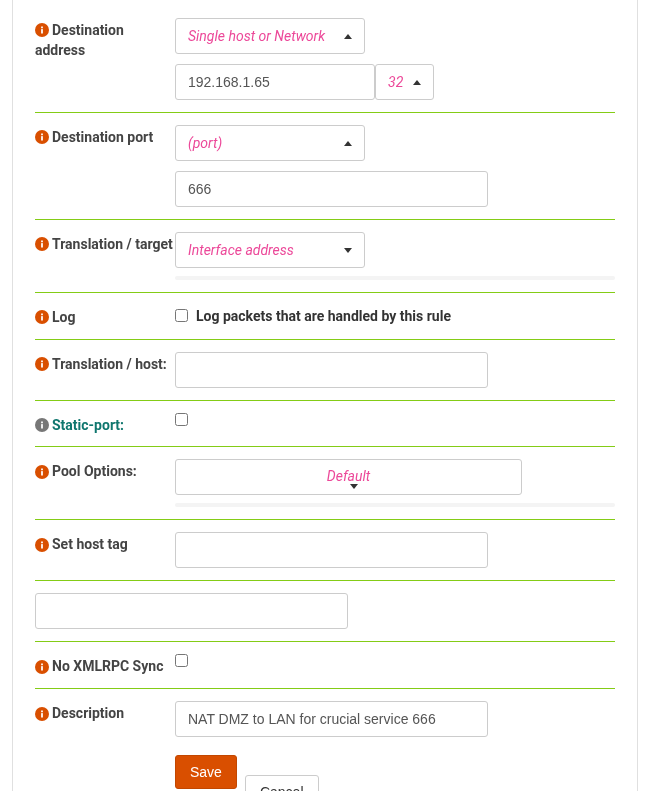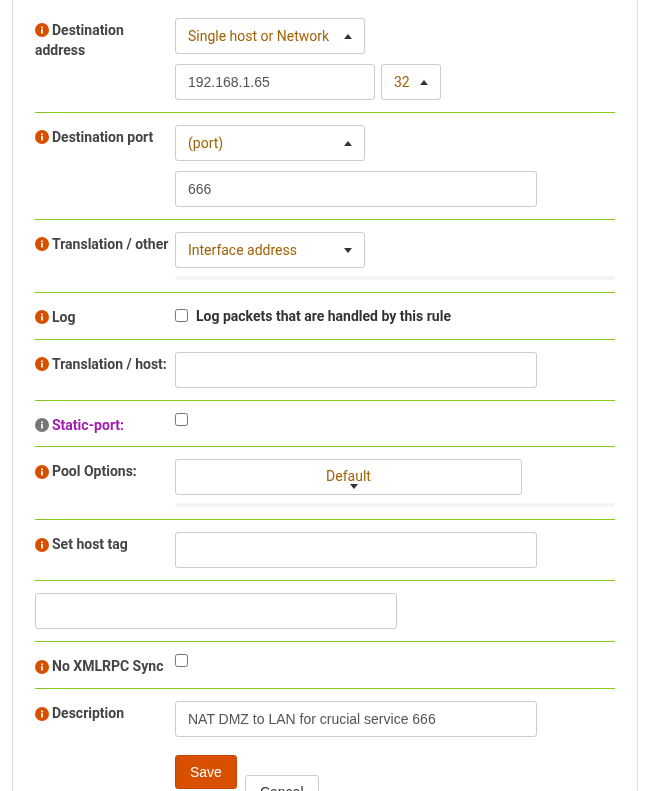--- a/index.html
+++ b/index.html
@@ -47,39 +47,40 @@
     .select-box {
       display: inline-flex;
       align-items: center;
       justify-content: space-between;
       background: #fff;
       border: 1px solid #ccc;
       border-radius: 3px;
       padding: 8px 12px;
       cursor: pointer;
       font-size: 14px;
-      color: #a16207;
+      color: #ec4899;
       min-width: 190px;
       height: 36px;
+      font-style: italic;
     }
     .select-box.small { min-width: 54px; }
     .select-box .caret {
       width: 0; height: 0;
       border-left: 4px solid transparent;
       border-right: 4px solid transparent;
       border-bottom: 5px solid #333;
       margin-left: 10px;
     }
     .select-box .caret.down {
       border-bottom: none;
       border-top: 5px solid #333;
     }
     .text-input {
       display: block;
-      width: 362px;
+      width: 313px;
       height: 36px;
       padding: 8px 12px;
       border: 1px solid #ccc;
       border-radius: 3px;
       font-size: 14px;
       color: #555;
       background: #fff;
     }
     .text-input-narrow { width: 200px; display: inline-block; }
     .stack > * + * { margin-top: 10px; }
@@ -97,21 +98,20 @@
       color: #333;
       padding-top: 0;
     }
     input[type="checkbox"] {
       width: 13px;
       height: 13px;
       cursor: pointer;
     }
     .addr-line {
       display: flex;
-      gap: 6px;
       align-items: center;
     }
     .btn-row {
       display: flex;
       gap: 8px;
     }
     .btn {
       display: inline-flex;
       align-items: center;
       justify-content: center;
@@ -183,21 +183,21 @@
       <input type="text" class="text-input" value="666" style="">
     </div>
   </div>
 
   <div class="form-row">
     <div class="label-col">
       <svg class="info-icon" viewBox="0 0 16 16">
           <circle cx="8" cy="8" r="8"></circle>
           <rect x="7" y="7" width="2" height="5" fill="#fff"></rect>
           <rect x="7" y="4" width="2" height="2" fill="#fff"></rect>
-        </svg><span class="label-text">Translation / other</span>
+        </svg><span class="label-text">Translation / target</span>
     </div>
     <div class="input-col">
       <div class="select-box">
         <span>Interface address</span>
         <span class="caret down"></span>
       </div>
       <div class="helper-strip"></div>
     </div>
   </div>
 
@@ -222,21 +222,21 @@
           <rect x="7" y="7" width="2" height="5" fill="#fff"></rect>
           <rect x="7" y="4" width="2" height="2" fill="#fff"></rect>
         </svg><span class="label-text">Translation / host:</span>
     </div>
     <div class="input-col">
       <input type="text" class="text-input" value="" style="">
     </div>
   </div>
 
   <div class="form-row">
-    <div class="label-col" style="color:#a21caf;">
+    <div class="label-col" style="color:#0f766e;">
       <svg class="info-icon" style="fill:#777;" viewBox="0 0 16 16">
           <circle cx="8" cy="8" r="8"></circle>
           <rect x="7" y="7" width="2" height="5" fill="#fff"></rect>
           <rect x="7" y="4" width="2" height="2" fill="#fff"></rect>
         </svg><span class="label-text">Static-port:</span>
     </div>
     <div class="input-col">
       <input type="checkbox" style="">
     </div>
   </div>

